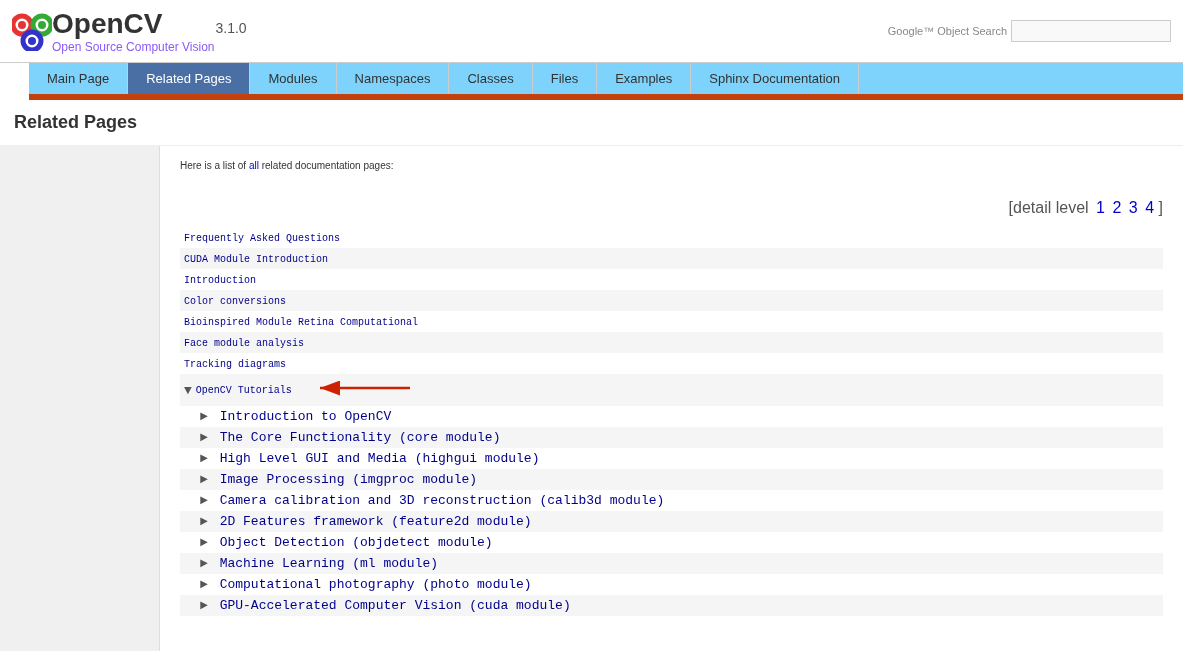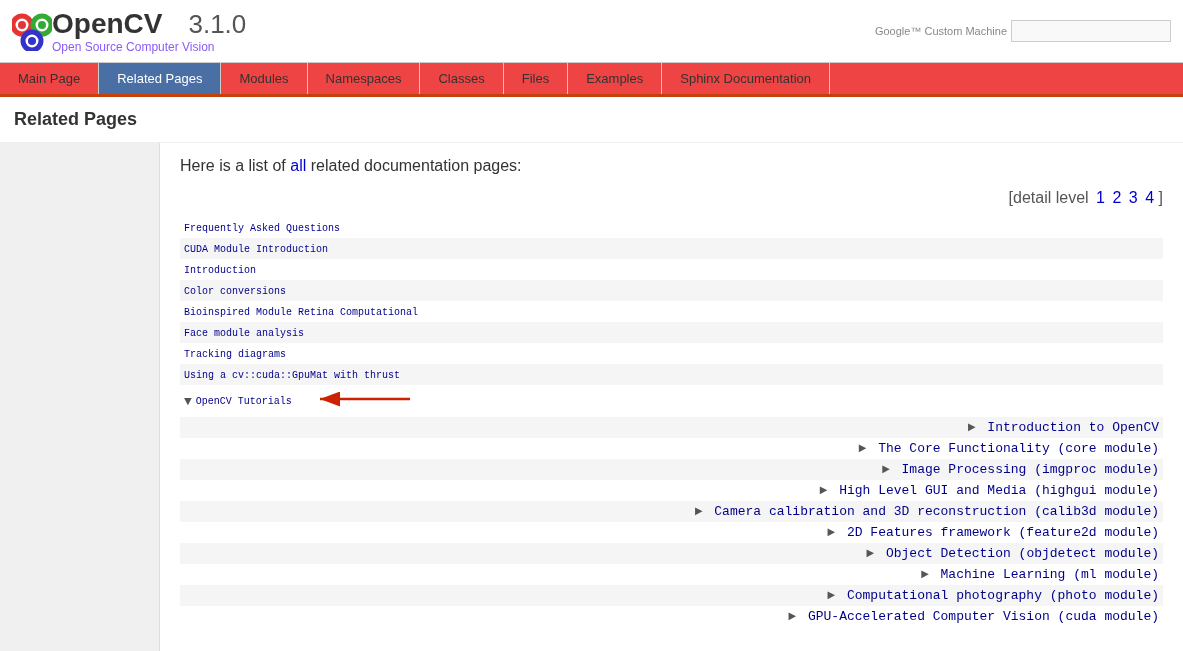--- a/index.html
+++ b/index.html
@@ -1,56 +1,56 @@
 <!DOCTYPE html>
 <html><head>
   <meta charset="utf-8">
   <style>
     * { margin: 0; padding: 0; box-sizing: border-box; }
     body { font-family: Arial, sans-serif; font-size: 13px; background: #fff; color: #333; }
 
     
     .header { display: flex; align-items: center; padding: 8px 12px; border-bottom: 1px solid #ccc; background: #fff; }
     .logo-text { display: flex; flex-direction: column; }
-    .logo-title { font-size: 28px; font-weight: bold; color: #333; display: flex; align-items: baseline; gap: 26px; }
-    .logo-version { font-size: 26px; font-weight: normal; color: #555; }
+    .logo-title { font-size: 28px; font-weight: bold; color: #333; display: flex; align-items: baseline; gap: 10px; }
+    .logo-version { font-size: 14px; font-weight: normal; color: #555; margin-left: 43px; }
     .logo-subtitle { font-size: 12px; color: #8b5cf6; }
     .search-box { margin-left: auto; display: flex; align-items: center; }
     .search-input { border: 1px solid #ccc; padding: 3px 6px; font-size: 12px; width: 160px; background: #f9f9f9; }
     .search-label { font-size: 11px; color: #888; margin-right: 4px; }
 
     
-    .nav { display: flex; background: #ef4444; border-bottom: 3px solid #c2410c; }
+    .nav { display: flex; background: #7dd3fc; border-bottom: 6px solid #c2410c; margin-left: 29px; }
     .nav-item { padding: 8px 18px; font-size: 13px; cursor: pointer; color: #333; text-decoration: none; display: block; border-right: 1px solid #ccc; }
     .nav-item.active { background: #4a6fa5; color: #fff; }
 
     
     .page-title { padding: 12px 14px; font-size: 18px; font-weight: bold; color: #333; border-bottom: 1px solid #eee; }
 
     
     .content-wrapper { display: flex; }
     .sidebar { width: 160px; min-width: 160px; background: #f0f0f0; border-right: 1px solid #ddd; min-height: 520px; }
     .main-content { flex: 1; padding: 14px 20px; }
 
     
-    .intro-text { font-size: 16px; color: #333; margin-bottom: 14px; }
+    .intro-text { font-size: 10px; color: #333; margin-bottom: 28px; }
     .intro-text span { color: #00c; }
 
     
     .detail-level { text-align: right; font-size: 16px; color: #555; margin-bottom: 10px; }
     .detail-level a { color: #00c; text-decoration: none; margin-left: 3px; }
 
     
     .items-list { font-family: 'Courier New', monospace; font-size: 13px; }
     .list-row { padding: 3px 4px; }
     .list-row:nth-child(even) { background: #f5f5f5; }
     .list-row a { color: #00008b; text-decoration: none; font-family: 'Courier New', monospace; font-size: 10px; }
 
     
-    .sub-item { padding: 3px 4px 3px 20px; text-align: right; }
+    .sub-item { padding: 3px 4px 3px 20px; }
     .sub-item:nth-child(even) { background: #f5f5f5; }
     .sub-item a { color: #00008b; text-decoration: none; font-family: 'Courier New', monospace; font-size: 13px; }
     .sub-prefix { color: #555; margin-right: 4px; }
 
     
     .triangle-down { color: #555; margin-right: 4px; }
 
     
     .arrow-annotation {
       display: inline-block;
@@ -83,21 +83,21 @@
 
   <div class="logo-text">
     <div class="logo-title">
       <span>OpenCV</span>
       <span class="logo-version">3.1.0</span>
     </div>
     <div class="logo-subtitle">Open Source Computer Vision</div>
   </div>
 
   <div class="search-box">
-    <span class="search-label">Google™ Custom Machine</span>
+    <span class="search-label">Google™ Object Search</span>
     <input class="search-input" type="text" style="">
   </div>
 </div>
 
 <nav class="nav">
   <a class="nav-item">Main Page</a>
   <a class="nav-item active">Related Pages</a>
   <a class="nav-item">Modules</a>
   <a class="nav-item">Namespaces</a>
   <a class="nav-item">Classes</a>
@@ -140,23 +140,20 @@
       </div>
       <div class="list-row">
         <a href="#">Bioinspired Module Retina Computational</a>
       </div>
       <div class="list-row">
         <a href="#">Face module analysis</a>
       </div>
       <div class="list-row">
         <a href="#">Tracking diagrams</a>
       </div>
-      <div class="list-row">
-        <a href="#">Using a cv::cuda::GpuMat with thrust</a>
-      </div>
 
       <div class="list-row" style="display:flex;align-items:center;">
         <span class="triangle-down">▼</span>
         <a href="#">OpenCV Tutorials</a>
 
         <span class="arrow-annotation">
           <svg width="120" height="22" viewBox="0 0 120 22">
             <defs>
               <marker id="arrowhead" markerWidth="8" markerHeight="6" refX="8" refY="3" orient="auto">
                 <polygon points="0 0, 8 3, 0 6" fill="#cc2200"></polygon>
@@ -170,28 +167,28 @@
       <div class="sub-item">
         <span class="sub-prefix">►</span>
         <a href="#">Introduction to OpenCV</a>
       </div>
       <div class="sub-item">
         <span class="sub-prefix">►</span>
         <a href="#">The Core Functionality (core module)</a>
       </div>
       <div class="sub-item">
         <span class="sub-prefix">►</span>
+        <a href="#">High Level GUI and Media (highgui module)</a>
+      </div>
+      <div class="sub-item">
+        <span class="sub-prefix">►</span>
         <a href="#">Image Processing (imgproc module)</a>
       </div>
       <div class="sub-item">
         <span class="sub-prefix">►</span>
-        <a href="#">High Level GUI and Media (highgui module)</a>
-      </div>
-      <div class="sub-item">
-        <span class="sub-prefix">►</span>
         <a href="#">Camera calibration and 3D reconstruction (calib3d module)</a>
       </div>
       <div class="sub-item">
         <span class="sub-prefix">►</span>
         <a href="#">2D Features framework (feature2d module)</a>
       </div>
       <div class="sub-item">
         <span class="sub-prefix">►</span>
         <a href="#">Object Detection (objdetect module)</a>
       </div>

